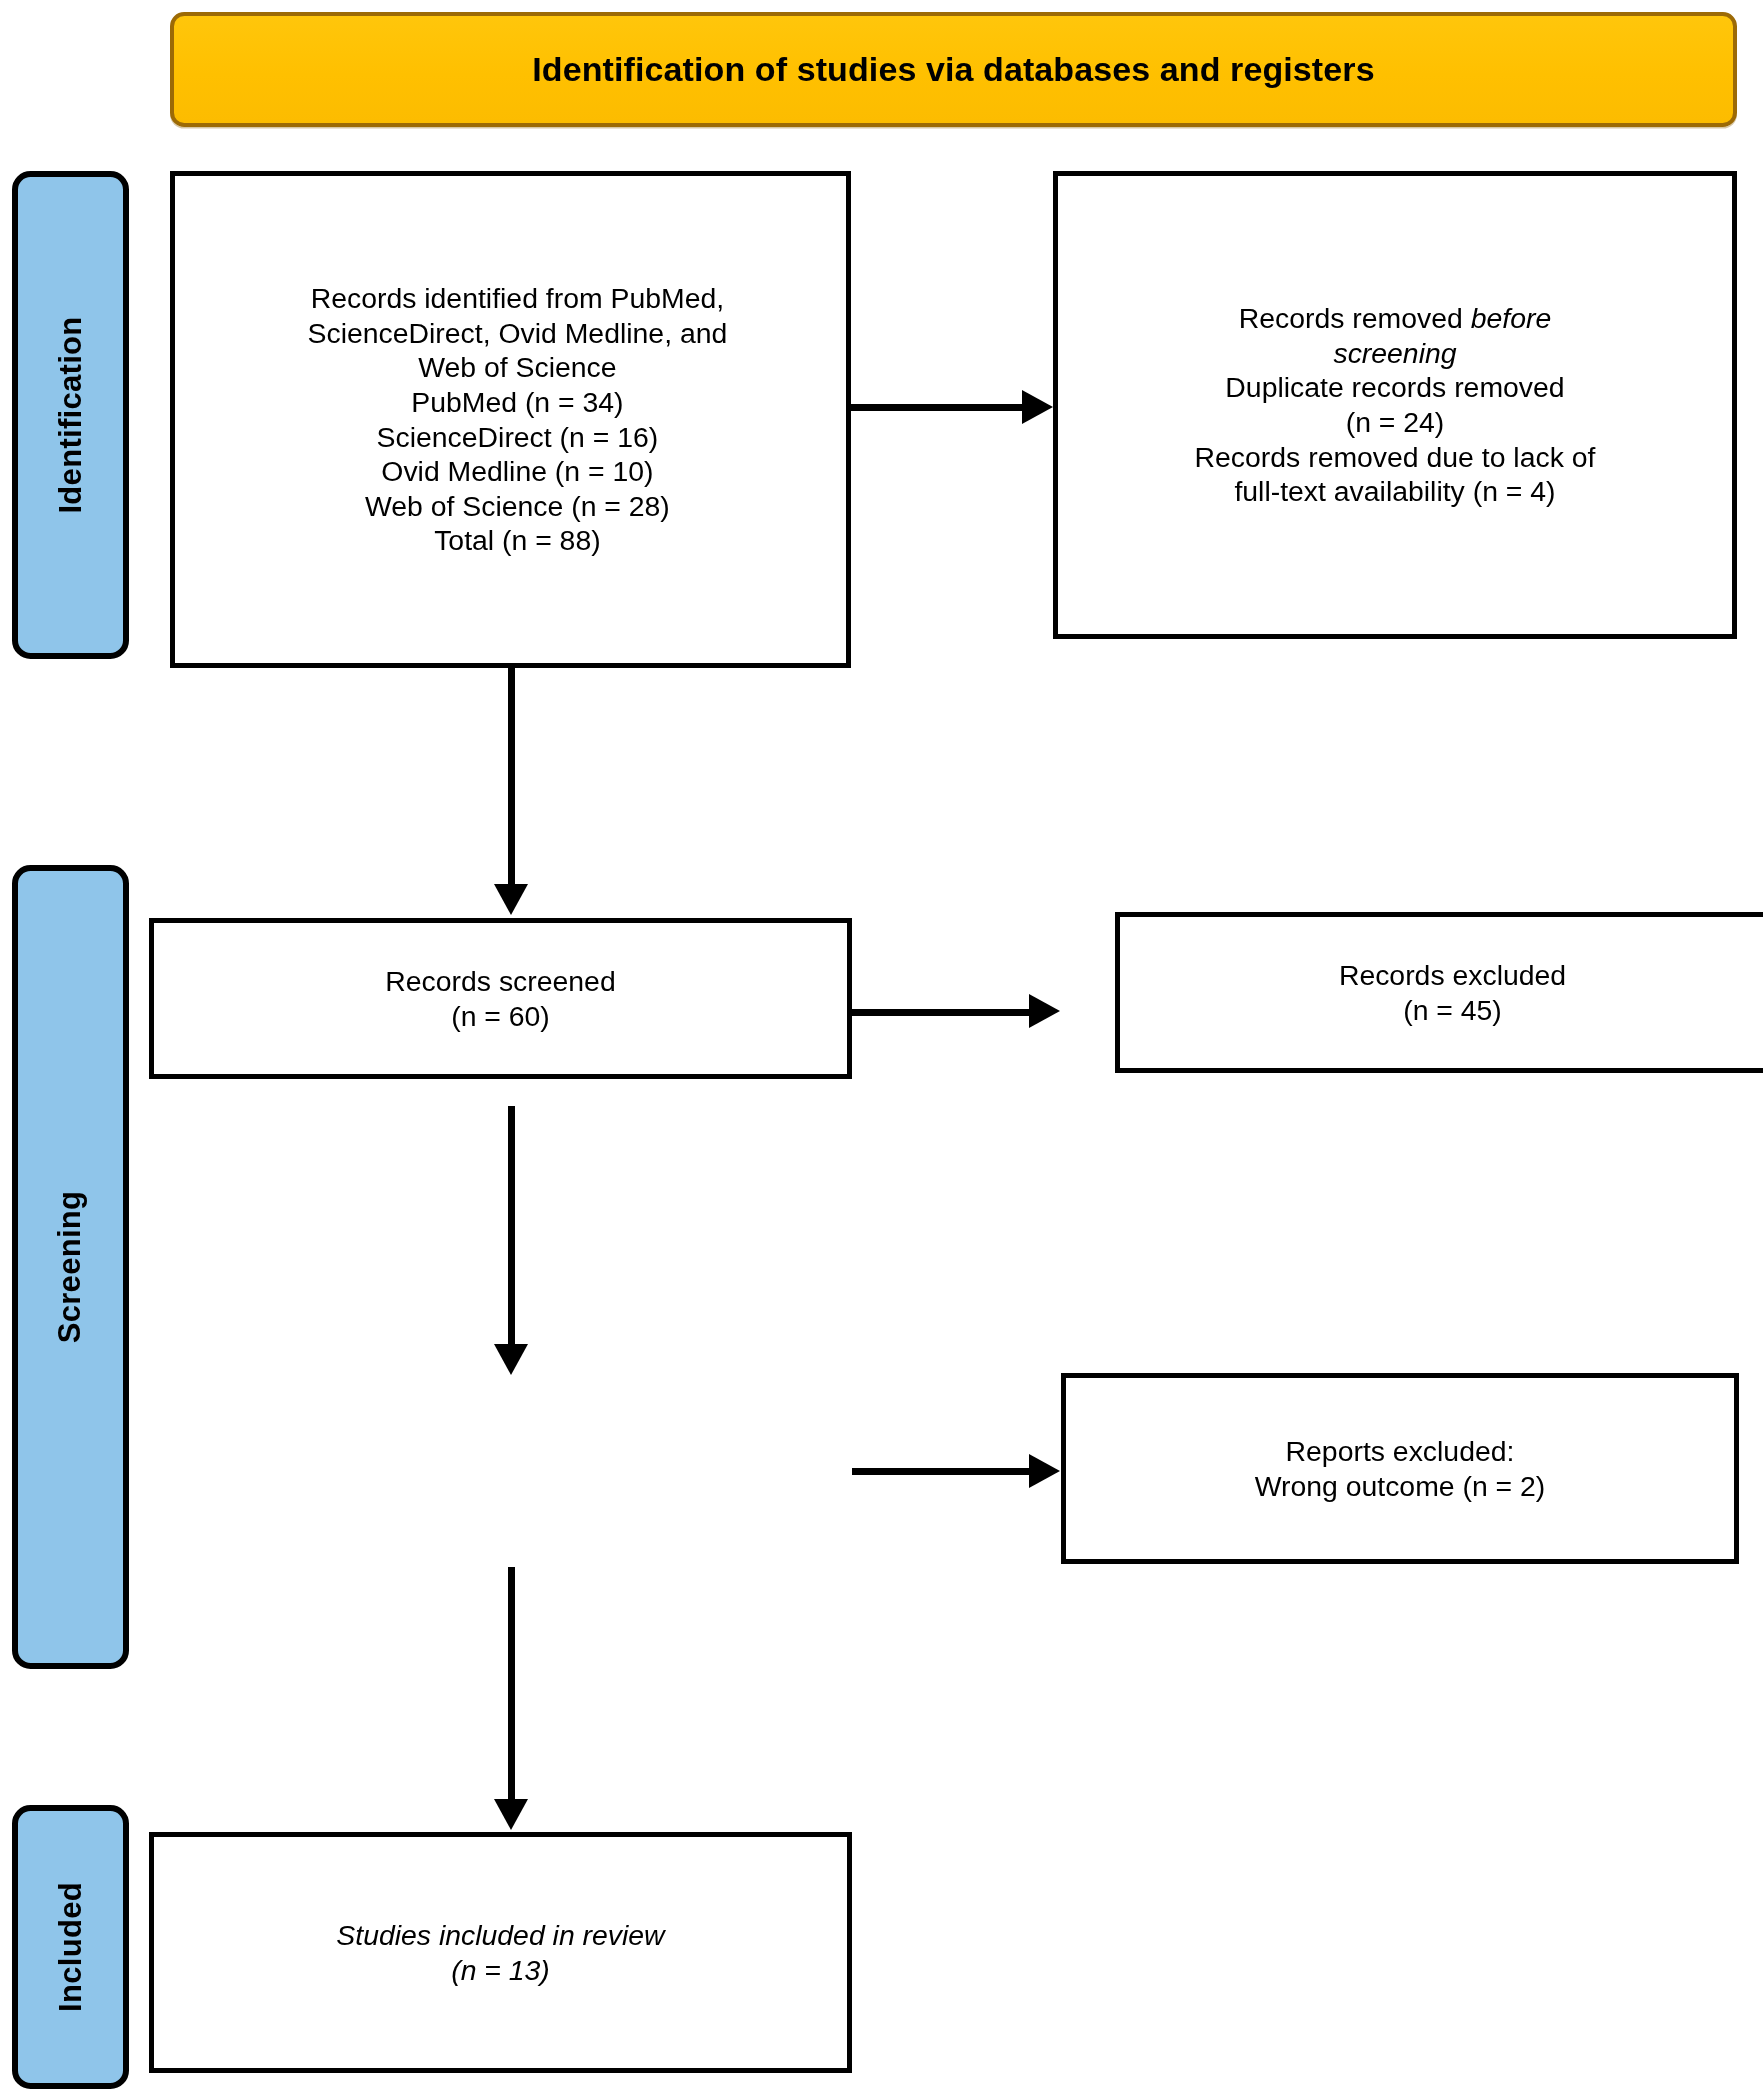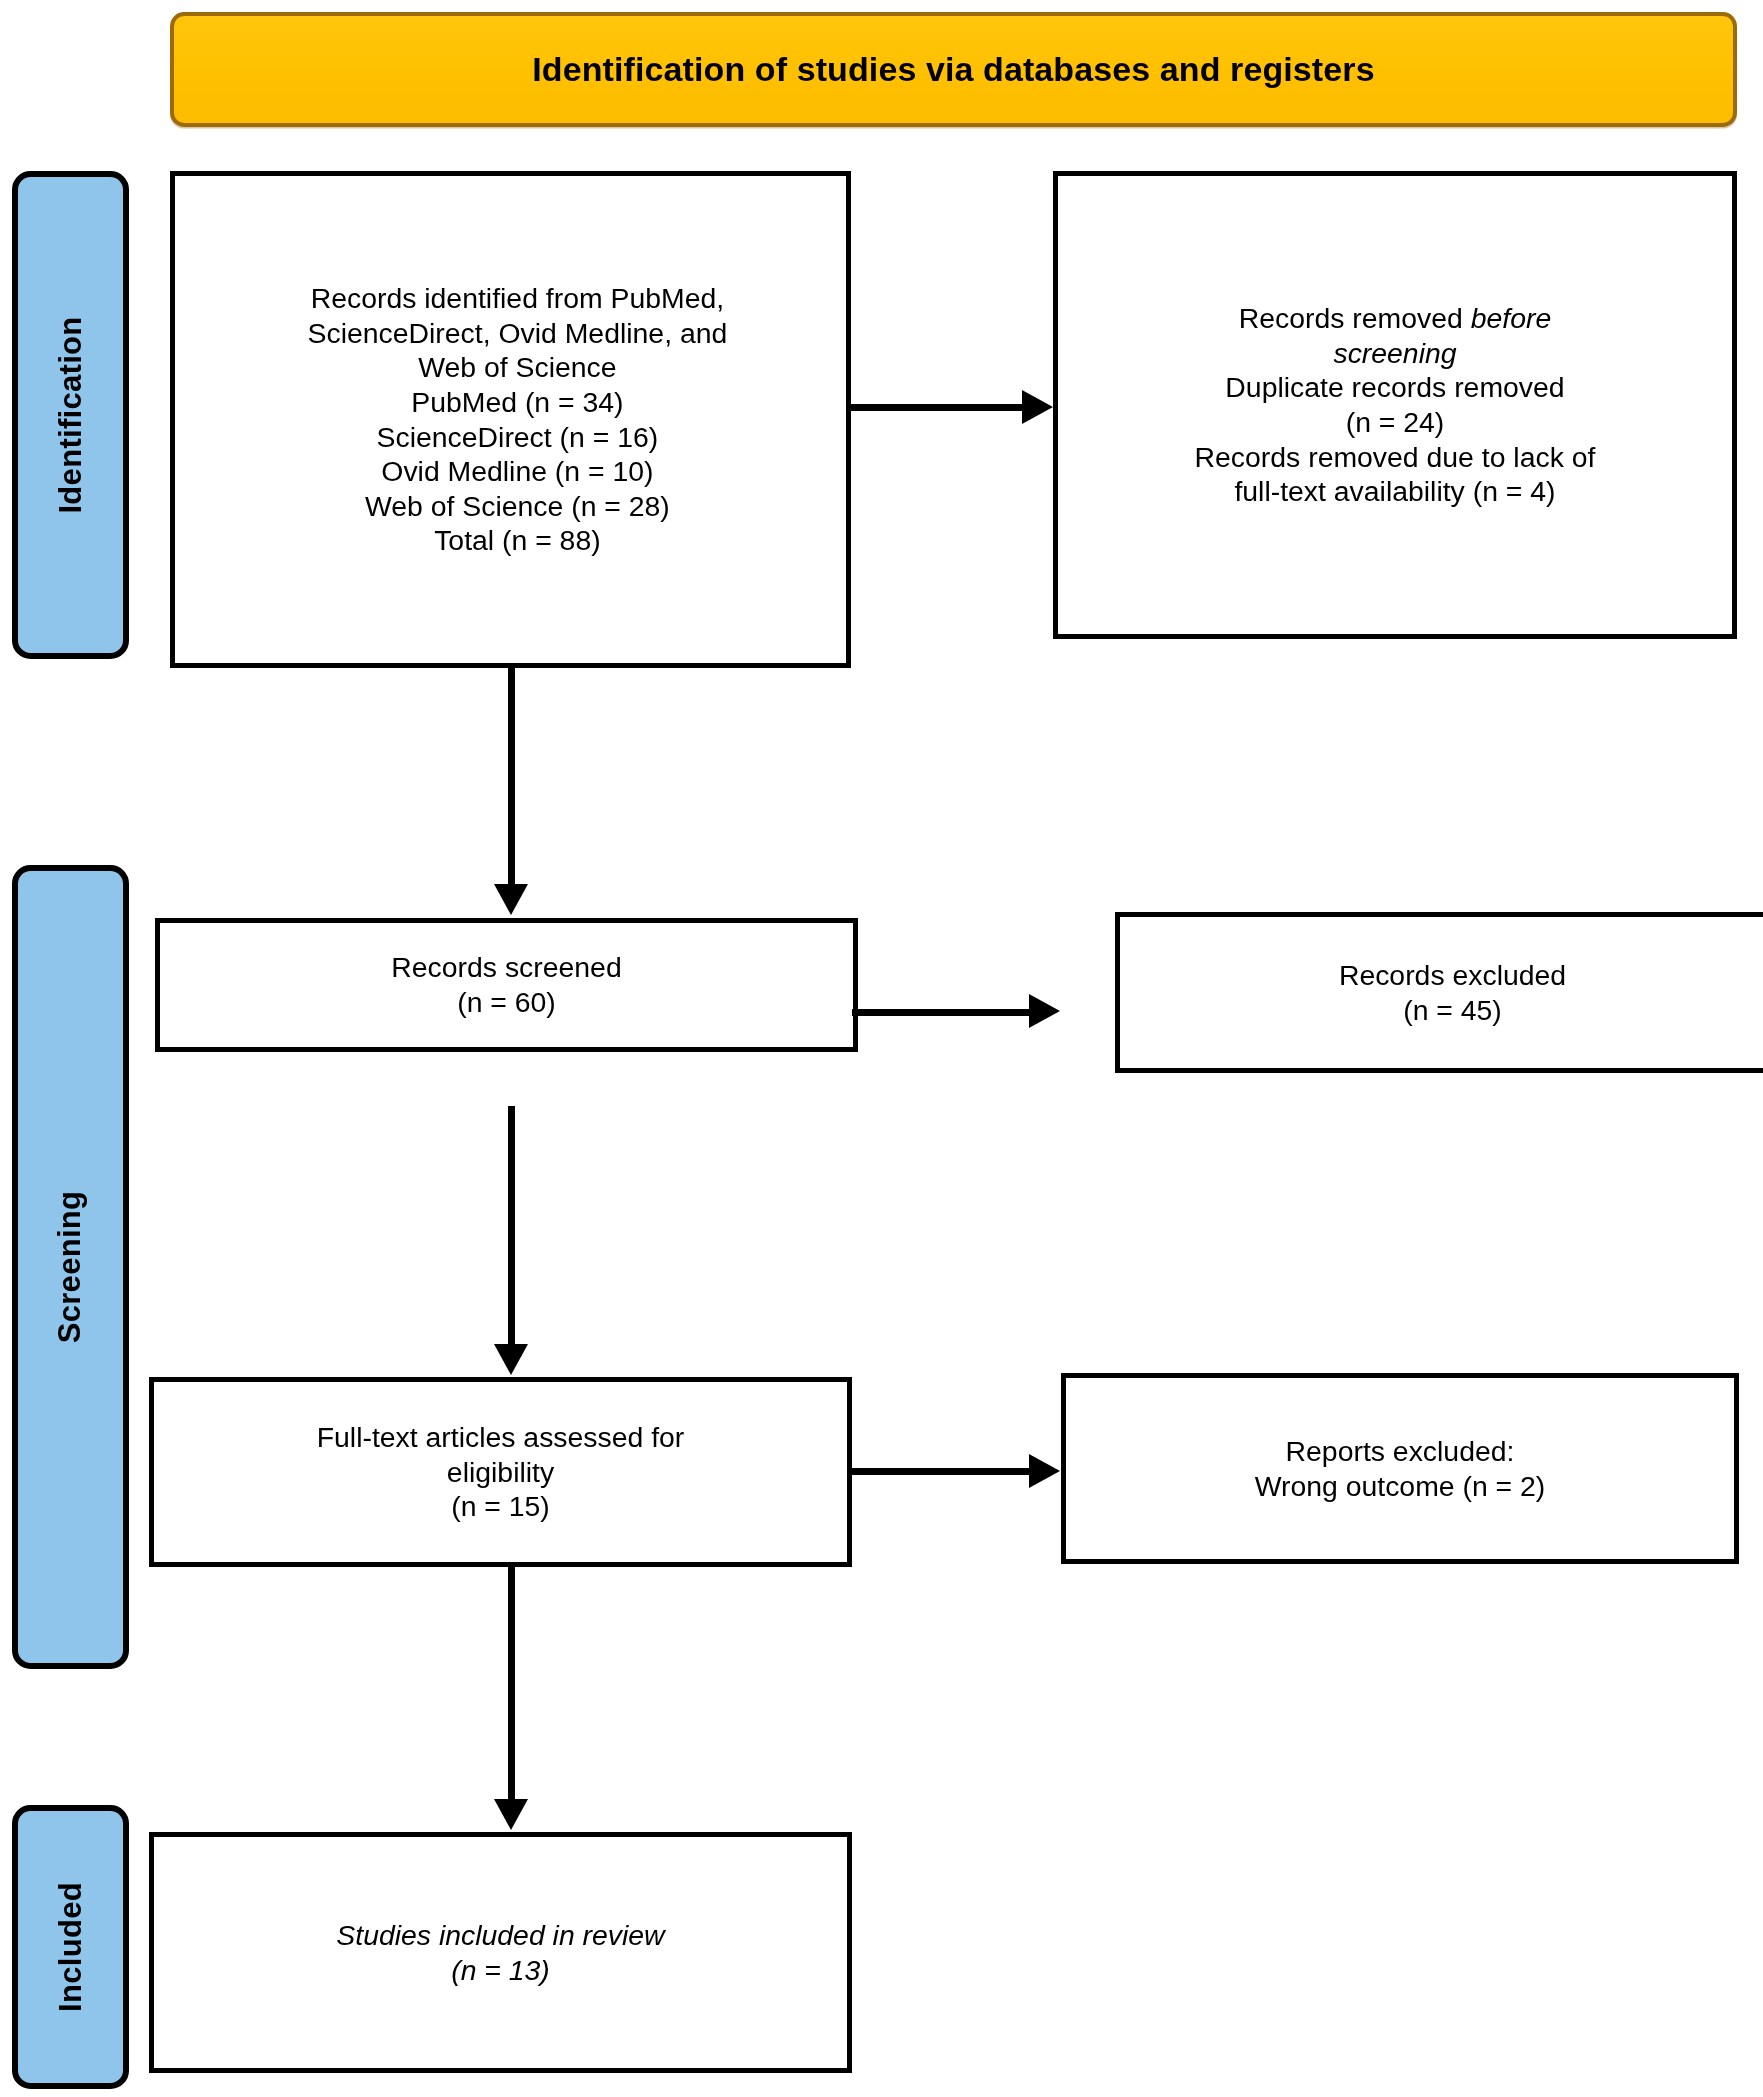--- a/index.html
+++ b/index.html
@@ -82,21 +82,21 @@
   }
   .flow-box .box-text {
     font-size: 28.4px;
     line-height: 1.22;
     color: #000000;
   }
   .flow-box .box-text em { font-style: italic; }
 
   #box-identified   { left: 170px;  top: 171px;  width: 681px; height: 497px; padding-left: 28px; }
   #box-removed      { left: 1053px; top: 171px;  width: 684px; height: 468px; }
-  #box-screened     { left: 155px;  top: 918px; width: 703px; height: 134px; }
+  #box-screened     { left: 149px;  top: 918px; width: 703px; height: 161px; }
   #box-excluded     { left: 1115px; top: 912px; width: 675px; height: 161px; }
   #box-fulltext     { left: 149px;  top: 1377px; width: 703px; height: 190px; }
   #box-reports-excl { left: 1061px; top: 1373px; width: 678px; height: 191px; }
   #box-included     { left: 149px;  top: 1832px; width: 703px; height: 241px; font-style: italic; }
 
   
   .conn-line {
     position: absolute;
     background: #000000;
   }
@@ -189,27 +189,20 @@
     </div>
   </div>
 
   <div class="flow-box" id="box-excluded">
     <div class="box-text">
       <div>Records excluded</div>
       <div>(n = 45)</div>
     </div>
   </div>
 
-  <div class="flow-box" id="box-fulltext">
-    <div class="box-text">
-      <div>Full-text articles assessed for</div>
-      <div>eligibility</div>
-      <div>(n = 15)</div>
-    </div>
-  </div>
 
   <div class="flow-box" id="box-reports-excl">
     <div class="box-text">
       <div>Reports excluded:</div>
       <div>Wrong outcome (n = 2)</div>
     </div>
   </div>
 
   <div class="flow-box" id="box-included">
     <div class="box-text">

